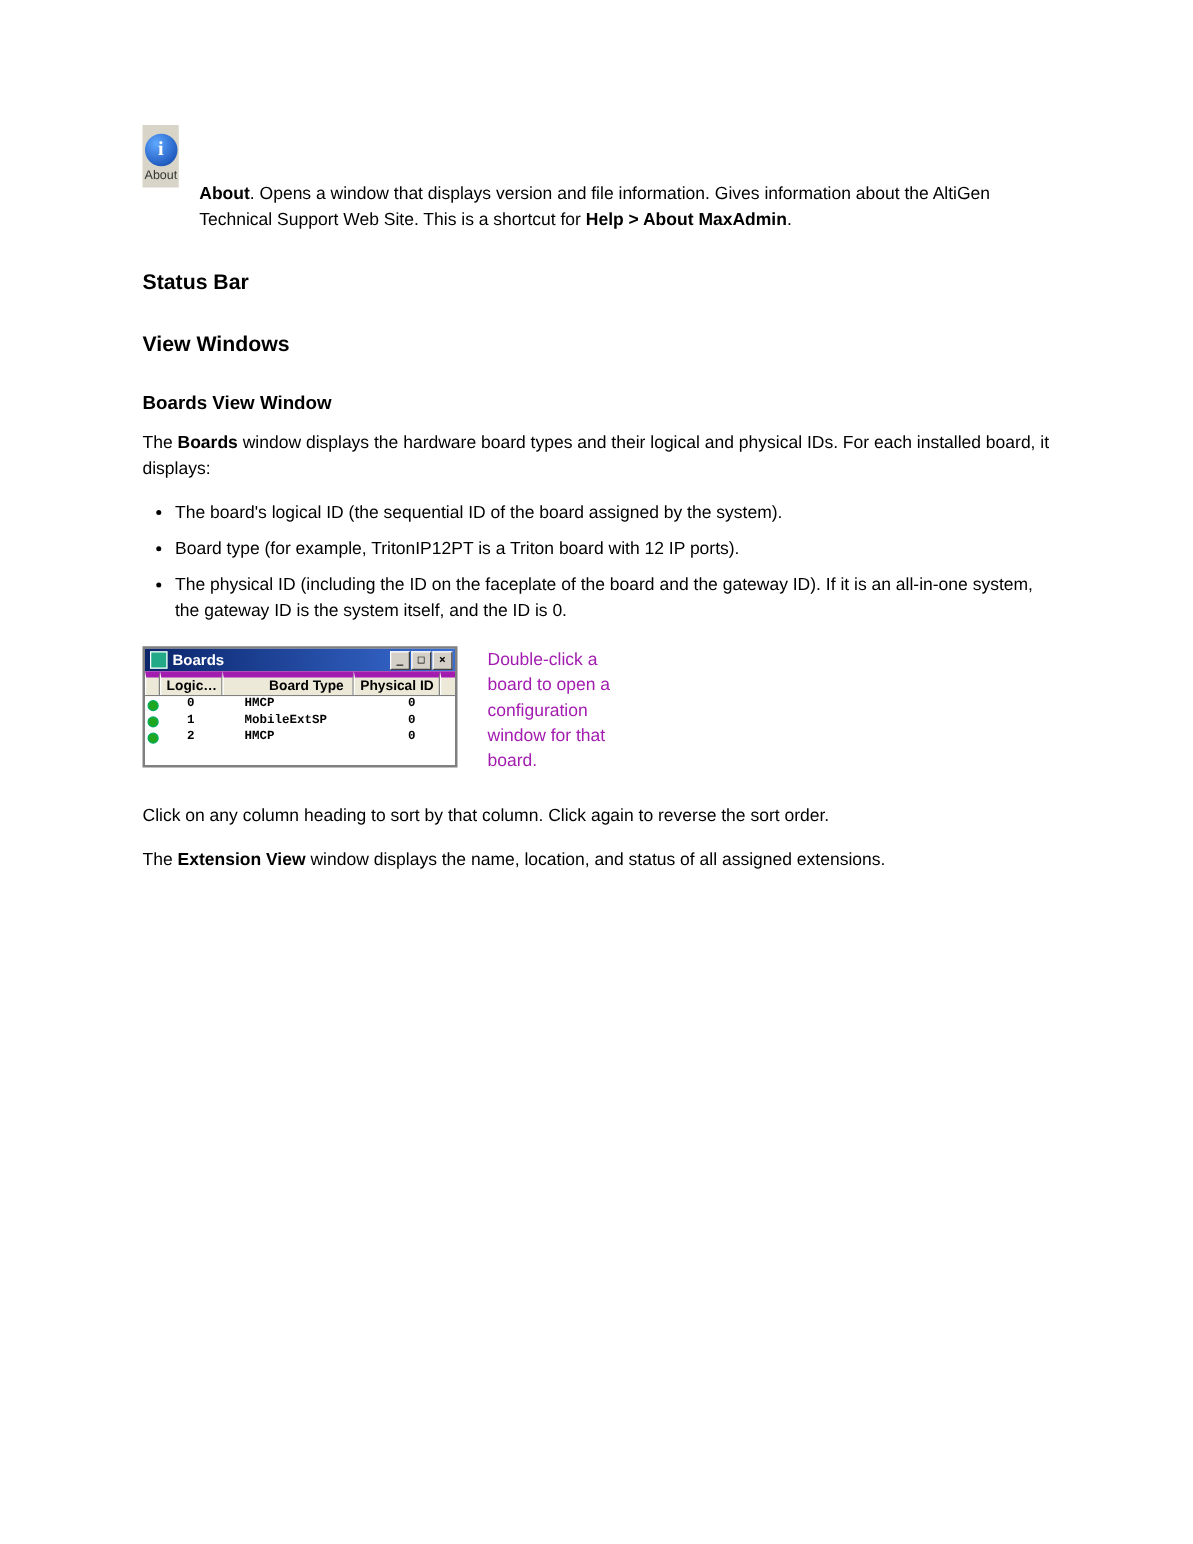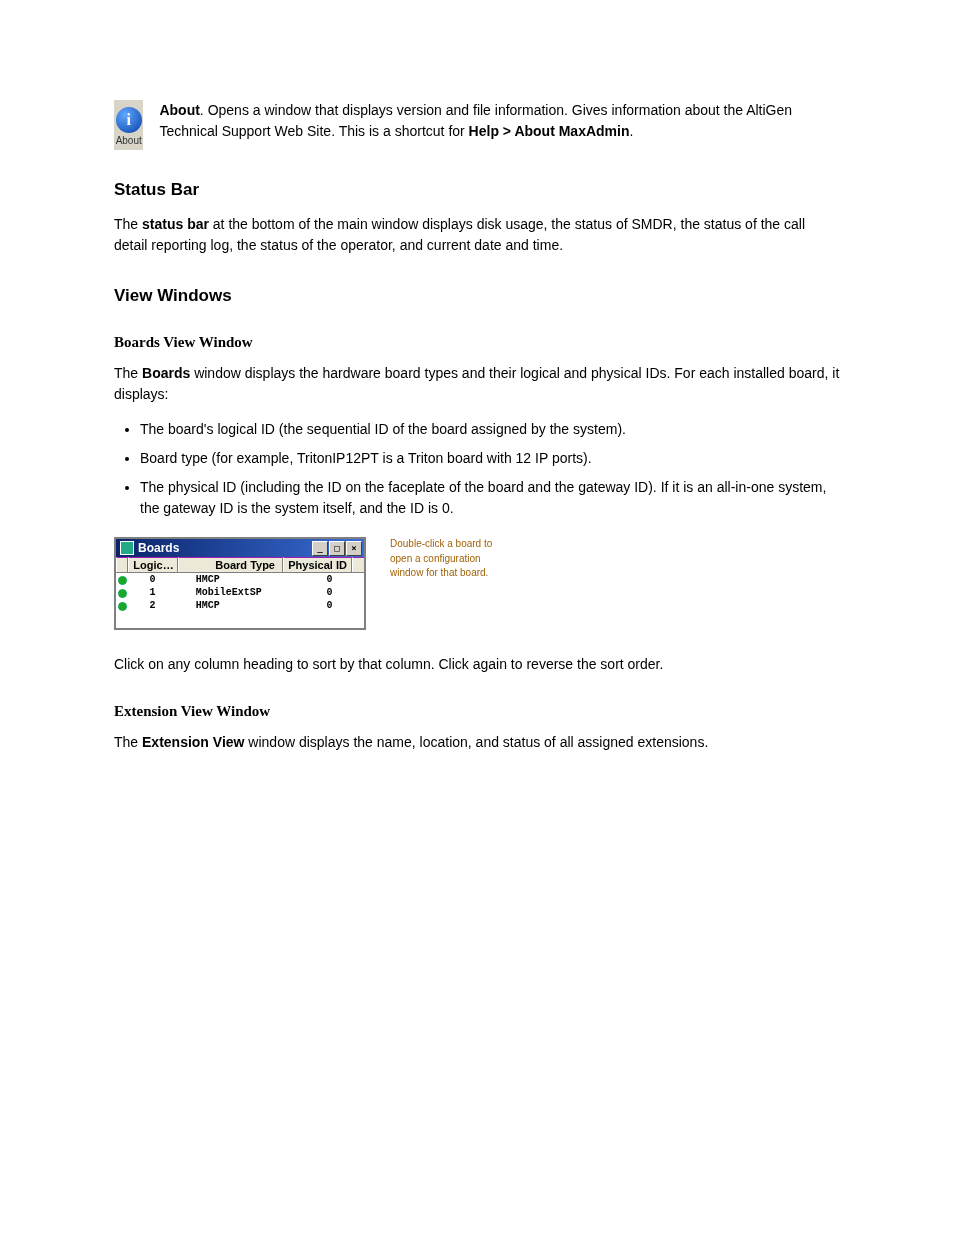--- a/index.html
+++ b/index.html
@@ -43,36 +43,36 @@
     font-size: 16px;
     font-family: "Times New Roman", serif;
   }
   .about-icon-label {
     font-size: 10px;
     color: #333;
     margin-top: 2px;
   }
   .about-text {
     line-height: 1.5;
+    margin-top: 44px;
   }
   .bold {
     font-weight: bold;
   }
   .section-heading {
     font-size: 17px;
     font-weight: bold;
     margin-top: 30px;
     margin-bottom: 14px;
   }
   .subsection-heading {
     font-size: 15px;
     font-weight: bold;
     margin-top: 28px;
     margin-bottom: 12px;
-    font-family: Liberation Serif, serif;
   }
   p {
     line-height: 1.5;
     margin: 0 0 14px 0;
   }
   .bullet-list {
     padding-left: 26px;
     margin: 8px 0 18px 0;
   }
   .bullet-list li {
@@ -134,21 +134,21 @@
   .boards-header-row {
     display: flex;
     background: #ece9d8;
     border-bottom: 1px solid #808080;
   }
   .boards-header-cell {
     font-size: 11px;
     font-weight: bold;
     padding: 1px 4px;
     border-right: 1px solid #808080;
-    border-top: 1px solid #a21caf;
+    border-top: 5px solid #a21caf;
     border-left: 1px solid #fff;
     white-space: nowrap;
   }
   .col-status { width: 10px; padding-left:2px; padding-right:2px; }
   .col-logic { width: 40px; }
   .col-type { width: 100px; padding-left: 36px; }
   .col-phys { width: 64px; text-align:left; }
   .col-end { flex:1; border-right:none; }
   .boards-body {
     background: #fff;
@@ -179,22 +179,22 @@
     background: #1fa81f;
     border: 1px solid #0a6;
   }
   .cell-logic { width: 40px; text-align: center; }
   .cell-type { width: 100px; margin-left: 16px; }
   .cell-phys { width: 64px; text-align: center; }
   .boards-body-spacer {
     height: 16px;
   }
   .red-callout {
-    color: #a16207;
-    font-size: 10px;
+    color: #a21caf;
+    font-size: 14px;
     line-height: 1.45;
     max-width: 120px;
   }
 </style>
 </head>
 <body>
 
 <div class="page">
 
   <div class="about-row">
@@ -203,23 +203,20 @@
         <span>i</span>
       </div>
       <div class="about-icon-label">About</div>
     </div>
     <div class="about-text">
       <span class="bold">About</span><span>. Opens a window that displays version and file information. Gives information about the AltiGen Technical Support Web Site. This is a shortcut for </span><span class="bold">Help &gt; About MaxAdmin</span><span>.</span>
     </div>
   </div>
 
   <div class="section-heading">Status Bar</div>
-  <p>
-    <span>The </span><span class="bold">status bar</span><span> at the bottom of the main window displays disk usage, the status of SMDR, the status of the call detail reporting log, the status of the operator, and current date and time.</span>
-  </p>
 
   <div class="section-heading">View Windows</div>
 
   <div class="subsection-heading">Boards View Window</div>
   <p>
     <span>The </span><span class="bold">Boards</span><span> window displays the hardware board types and their logical and physical IDs. For each installed board, it displays:</span>
   </p>
   <ul class="bullet-list">
     <li>The board's logical ID (the sequential ID of the board assigned by the system).</li>
     <li>Board type (for example, TritonIP12PT is a Triton board with 12 IP ports).</li>
@@ -272,18 +269,17 @@
           <div class="cell cell-phys">0</div>
         </div>
         <div class="boards-body-spacer"></div>
       </div>
     </div>
     <div class="red-callout">Double-click a board to open a configuration window for that board.</div>
   </div>
 
   <p>Click on any column heading to sort by that column. Click again to reverse the sort order.</p>
 
-  <div class="subsection-heading">Extension View Window</div>
   <p>
     <span>The </span><span class="bold">Extension View</span><span> window displays the name, location, and status of all assigned extensions.</span>
   </p>
 
 </div>
 
 </body></html>

